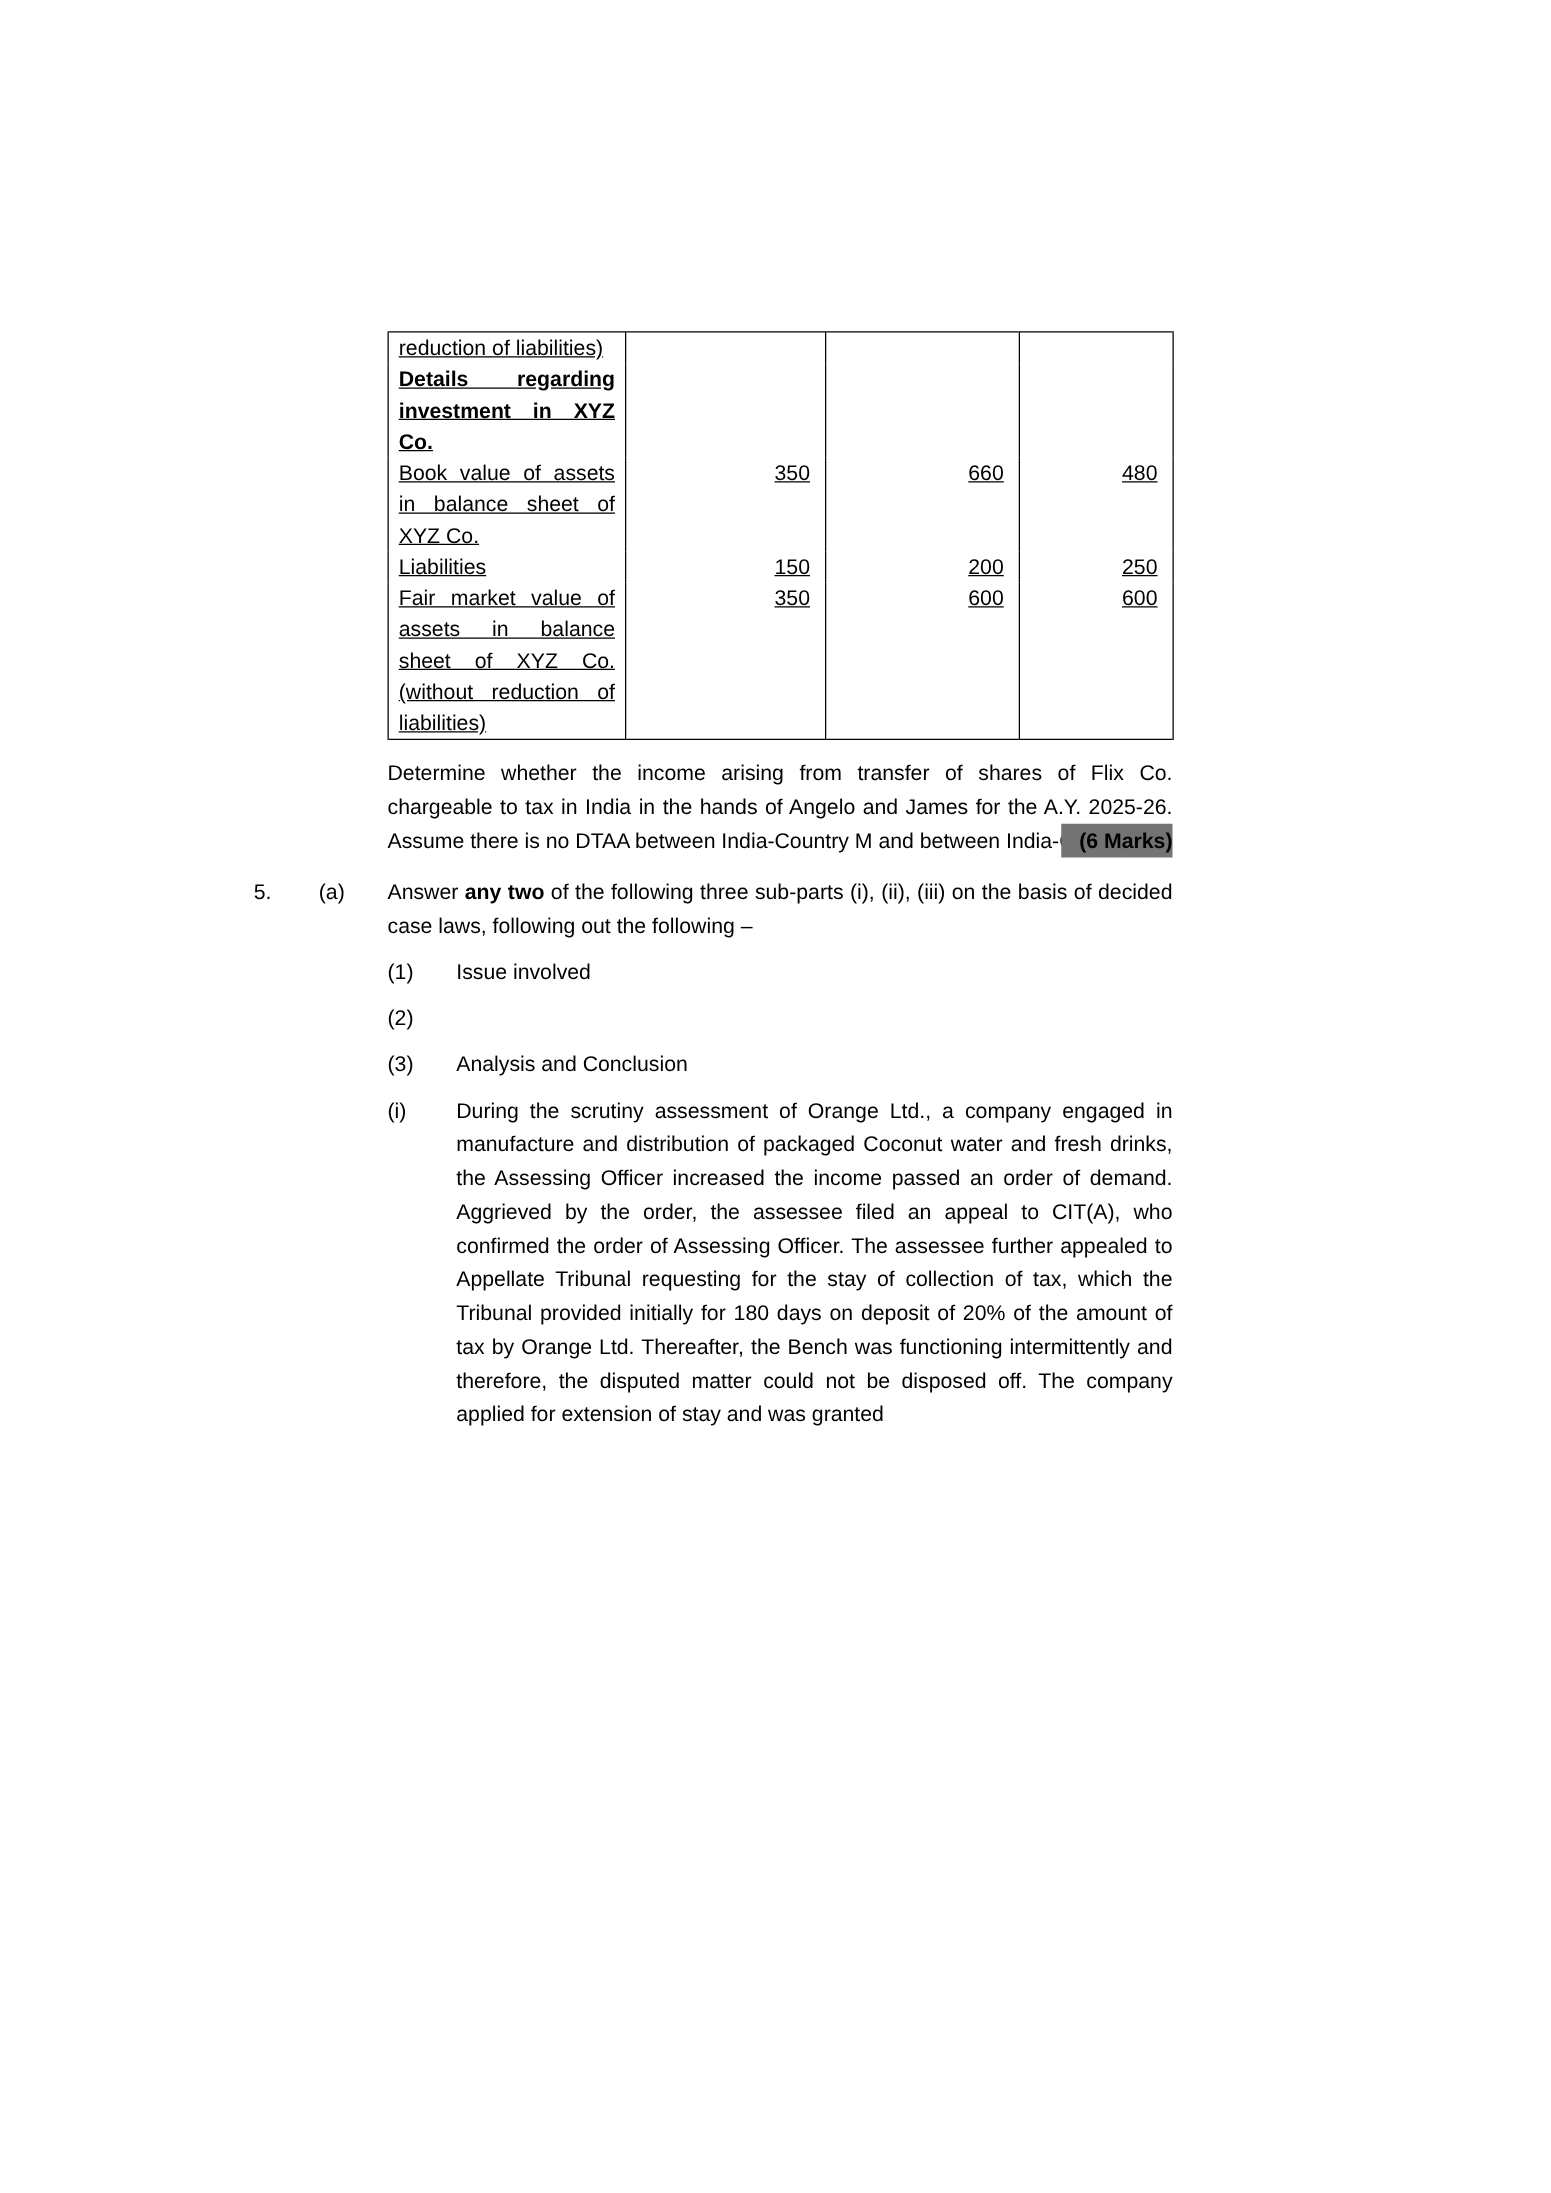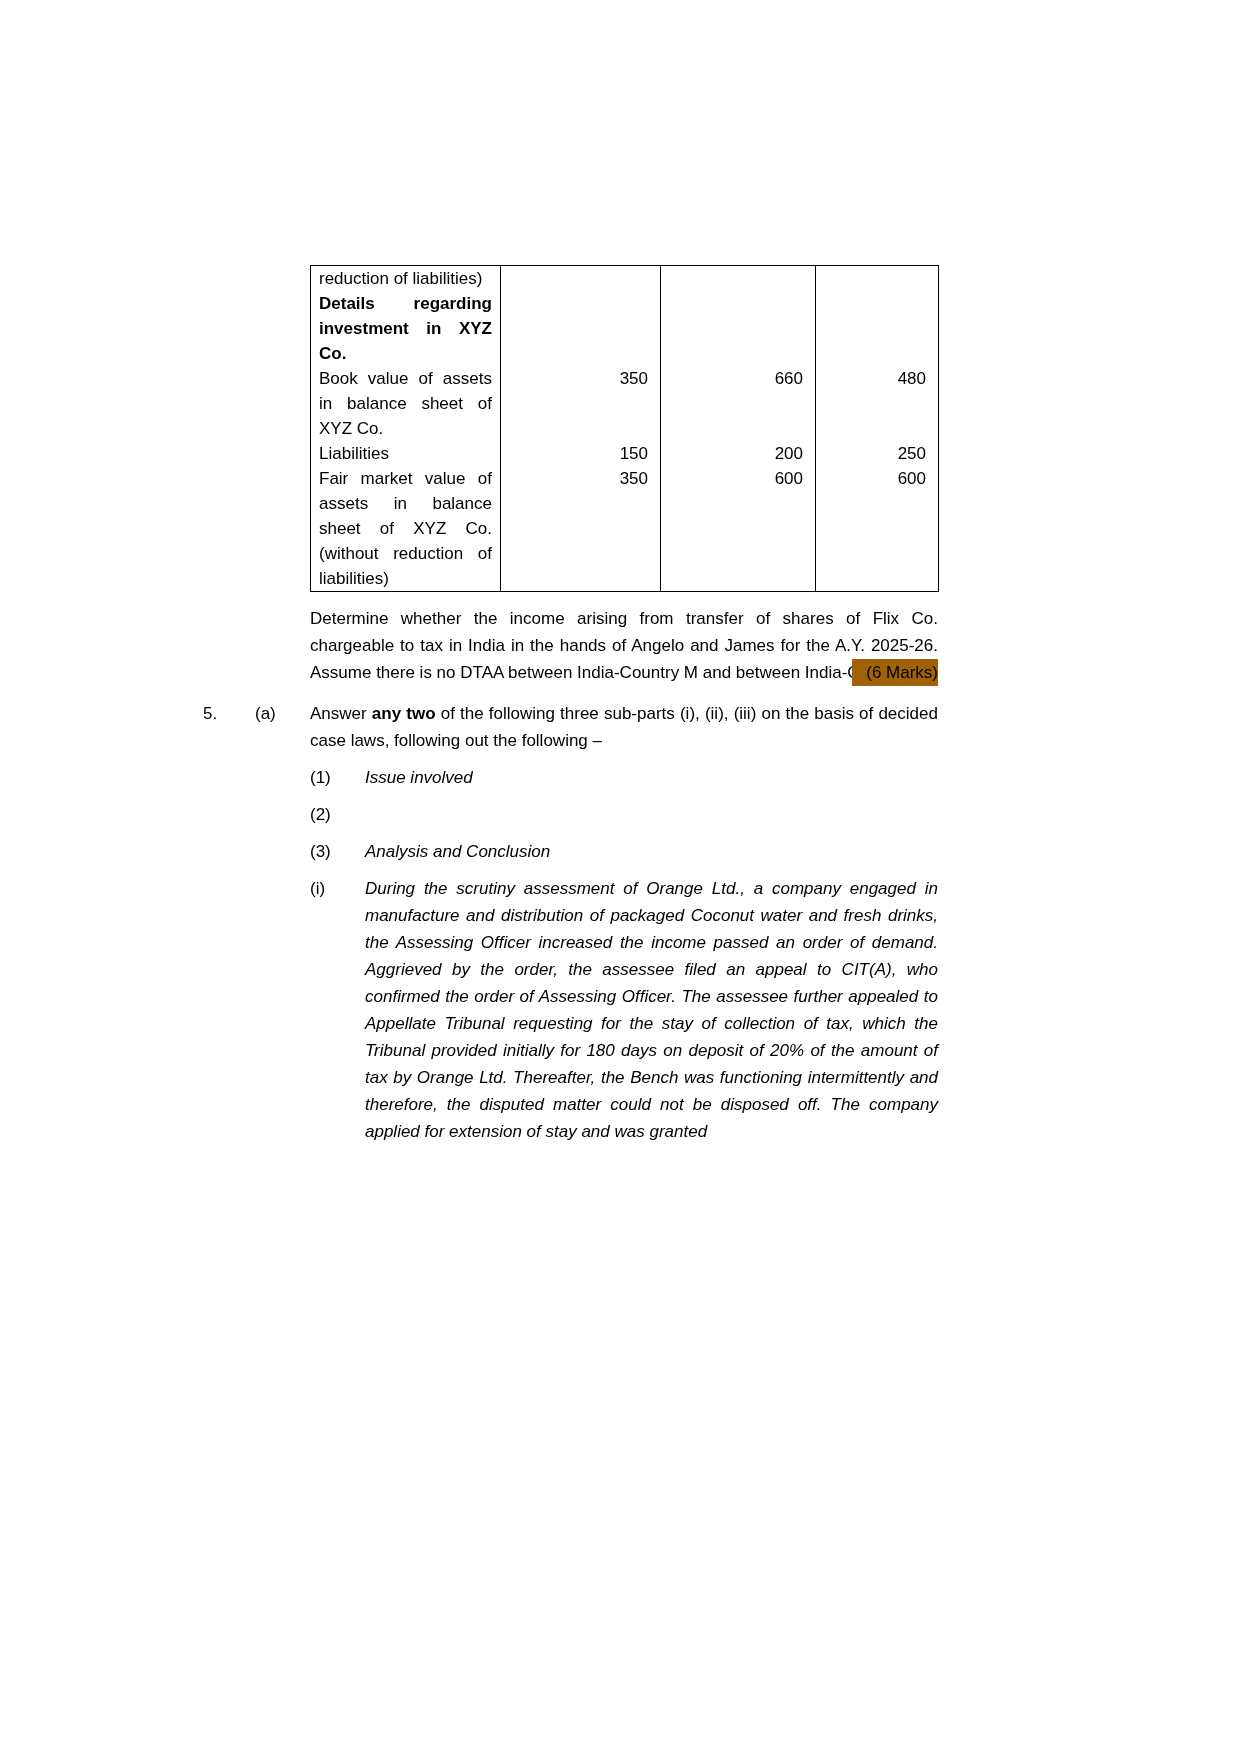--- a/index.html
+++ b/index.html
@@ -17,20 +17,21 @@
     overflow: hidden;
   }
   
   .tbl {
     margin-left: 310px;
     width: 628px;
     border-collapse: collapse;
     table-layout: fixed;
     line-height: 25px;
     border: 1px solid #000;
+    text-decoration: underline;
   }
   .tbl td {
     border-left: 1px solid #000;
     border-right: 1px solid #000;
     vertical-align: top;
     padding: 0;
   }
   td.lbl { width: 190px; padding: 0 8px; text-align: justify; }
   td.val { text-align: right; padding-right: 12px; }
   td.v1 { width: 160px; }
@@ -41,32 +42,32 @@
   .para-block {
     margin-left: 310px;
     width: 628px;
     text-align: justify;
   }
   .determine-wrap { position: relative; margin-top: 13px; }
   .marks {
     position: absolute;
     right: 0;
     bottom: 0;
-    font-weight: normal;
-    background: #a16207;
+    font-weight: bold;
+    background: #737373;
     padding-left: 14px;
   }
   
   .q5 { display: flex; margin-left: 203px; margin-top: 14px; }
   .qnum { width: 52px; flex: none; }
   .qpart { width: 55px; flex: none; }
   .qtext { width: 628px; flex: none; text-align: justify; }
   .subitem { display: flex; margin-left: 310px; margin-top: 10px; }
   .subnum { width: 55px; flex: none; }
-  .subtext { width: 573px; flex: none; font-style: italic; }
+  .subtext { width: 573px; flex: none; }
   .subpara { display: flex; margin-left: 310px; margin-top: 10px; }
   .subpara .subtext { text-align: justify; }
   
   .footer {
     position: absolute;
     top: 1342px;
     left: 203px;
     width: 735px;
     text-align: center;
     font-weight: bold;

